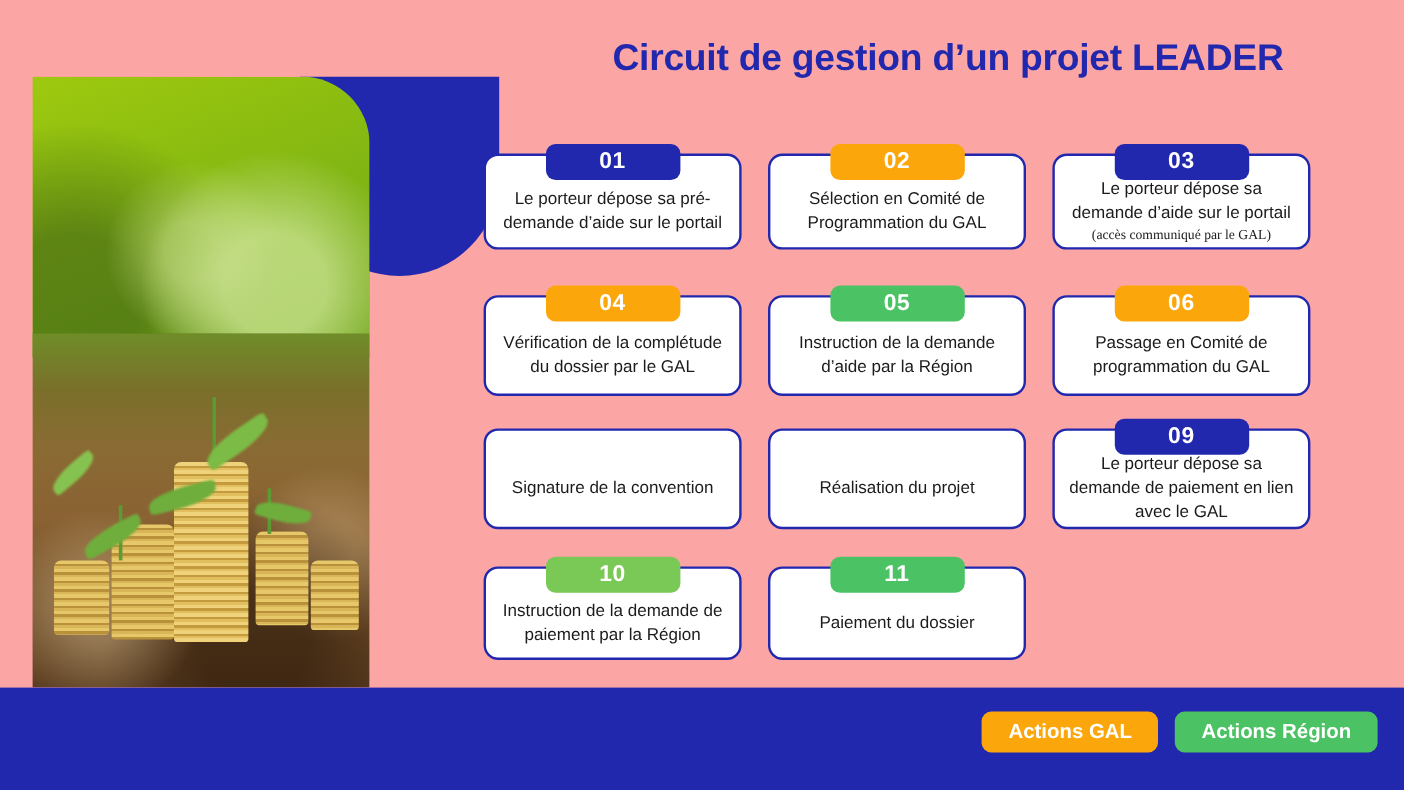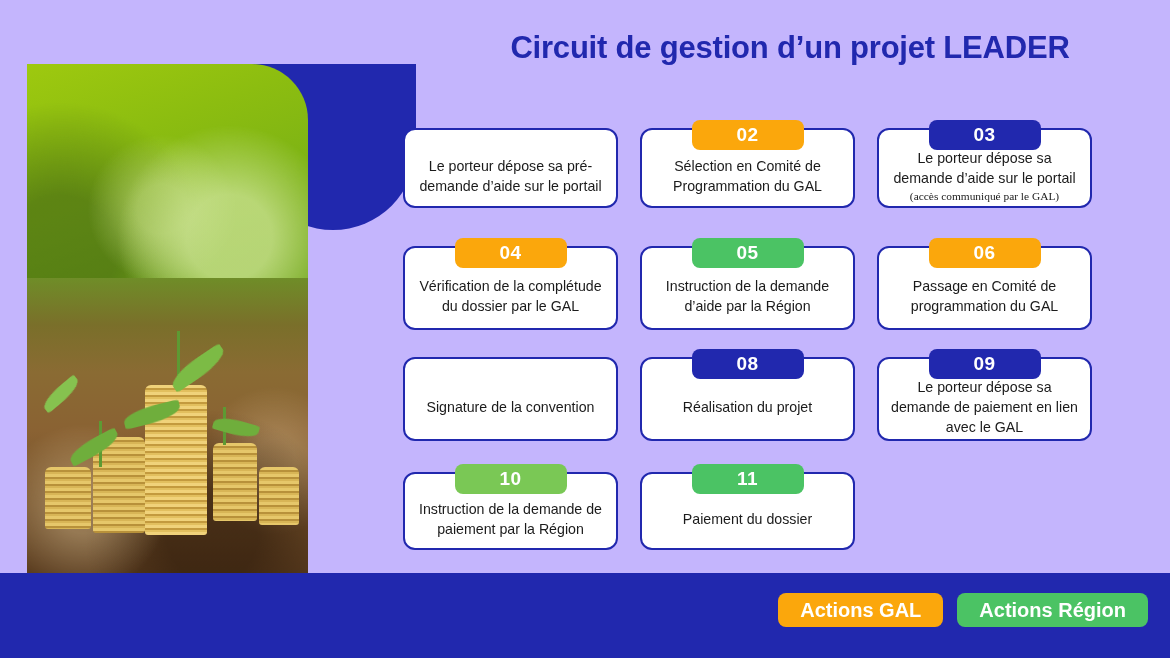--- a/index.html
+++ b/index.html
@@ -8,21 +8,21 @@
   html, body {
     width:1170px; height:658px;
     background:#ffffff;
     font-family:"Liberation Sans", sans-serif;
     overflow:hidden;
   }
 
   #slide {
     position:relative;
     width:1170px; height:658px;
-    background:#c4b5fd;
+    background:#fca5a5;
     overflow:hidden;
   }
 
   
   .deco-halfcircle {
     position:absolute;
     left:250px; top:64px;
     width:166px; height:166px;
     background:#2128AE;
     border-radius:0 0 166px 166px;
@@ -138,21 +138,21 @@
   .legend {
     position:absolute;
     right:22px; top:20px;
     display:flex; align-items:center; gap:14px;
   }
   .legend-item {
     height:34px;
     padding:0 22px;
     border-radius:8px;
     display:flex; align-items:center; justify-content:center;
-    font-size:20px; font-weight:bold;
+    font-size:17px; font-weight:bold;
     color:#ffffff;
     white-space:nowrap;
   }
   .legend-outline { border:2.4px solid #ffffff; background:transparent; }
 </style>
 </head>
 <body>
 
 <div id="slide">
 
@@ -175,20 +175,21 @@
       <div class="sprout sp4"></div>
       <div class="sprout sp5"></div>
     </div>
   </div>
 
   <div class="title">Circuit de gestion d’un projet LEADER</div>
 
   <div class="grid">
 
   <div class="card" style="left: 0px; top: 0px; height: 80px;">
+        <div class="badge" style="background: rgb(33, 40, 174);">01</div>
         <div class="card-text"><span>Le porteur dépose sa pré-demande d’aide sur le portail</span></div>
       </div>
       <div class="card" style="left: 237px; top: 0px; height: 80px;">
         <div class="badge" style="background: rgb(251, 167, 12);">02</div>
         <div class="card-text"><span>Sélection en Comité de Programmation du GAL</span></div>
       </div>
       <div class="card" style="left: 474px; top: 0px; height: 80px;">
         <div class="badge" style="background: rgb(33, 40, 174);">03</div>
         <div class="card-text"><span>Le porteur dépose sa demande d’aide sur le portail</span><span class="card-sub">(accès communiqué par le GAL)</span></div>
       </div>
@@ -201,21 +202,20 @@
         <div class="card-text"><span>Instruction de la demande d’aide par la Région</span></div>
       </div>
       <div class="card" style="left: 474px; top: 118px; height: 84px;">
         <div class="badge" style="background: rgb(251, 167, 12);">06</div>
         <div class="card-text"><span>Passage en Comité de programmation du GAL</span></div>
       </div>
       <div class="card" style="left: 0px; top: 229px; height: 84px;">
         <div class="card-text"><span>Signature de la convention</span></div>
       </div>
       <div class="card" style="left: 237px; top: 229px; height: 84px;">
-        <div class="badge" style="background: rgb(33, 40, 174);">08</div>
         <div class="card-text"><span>Réalisation du projet</span></div>
       </div>
       <div class="card" style="left: 474px; top: 229px; height: 84px;">
         <div class="badge" style="background: rgb(33, 40, 174);">09</div>
         <div class="card-text"><span>Le porteur dépose sa demande de paiement en lien avec le GAL</span></div>
       </div>
       <div class="card" style="left: 0px; top: 344px; height: 78px;">
         <div class="badge" style="background: rgb(122, 200, 85);">10</div>
         <div class="card-text"><span>Instruction de la demande de paiement par la Région</span></div>
       </div>

